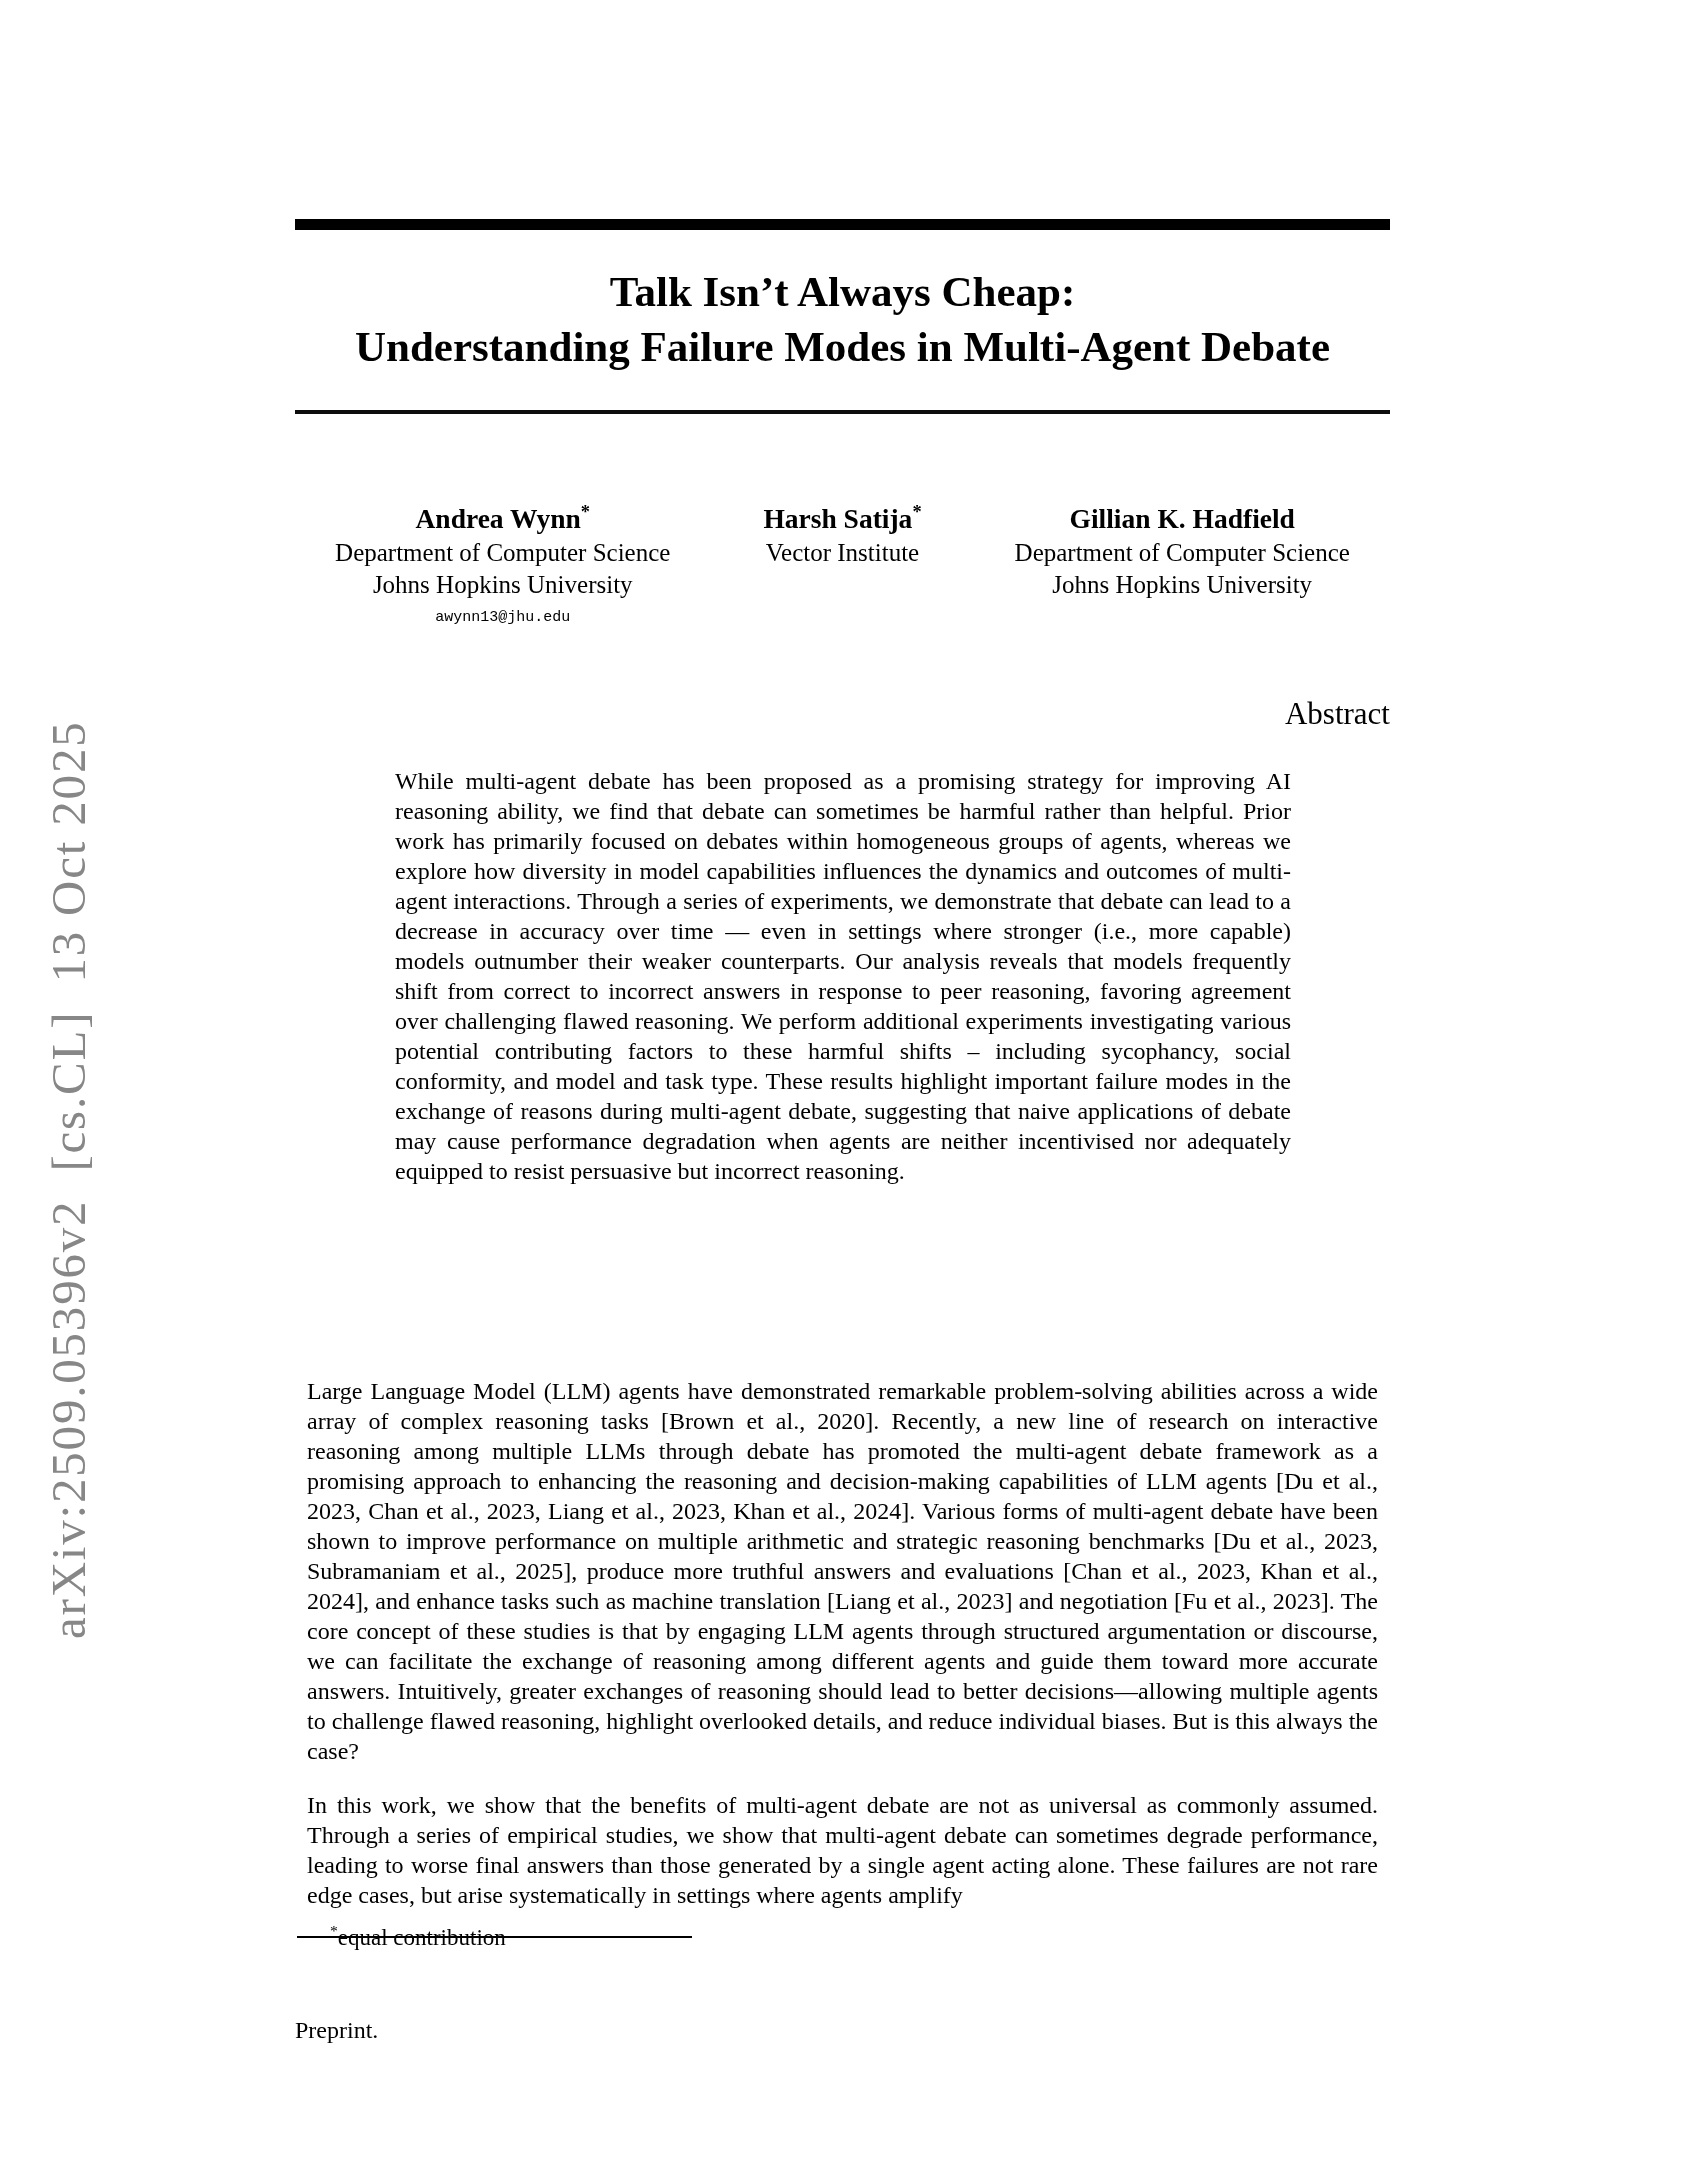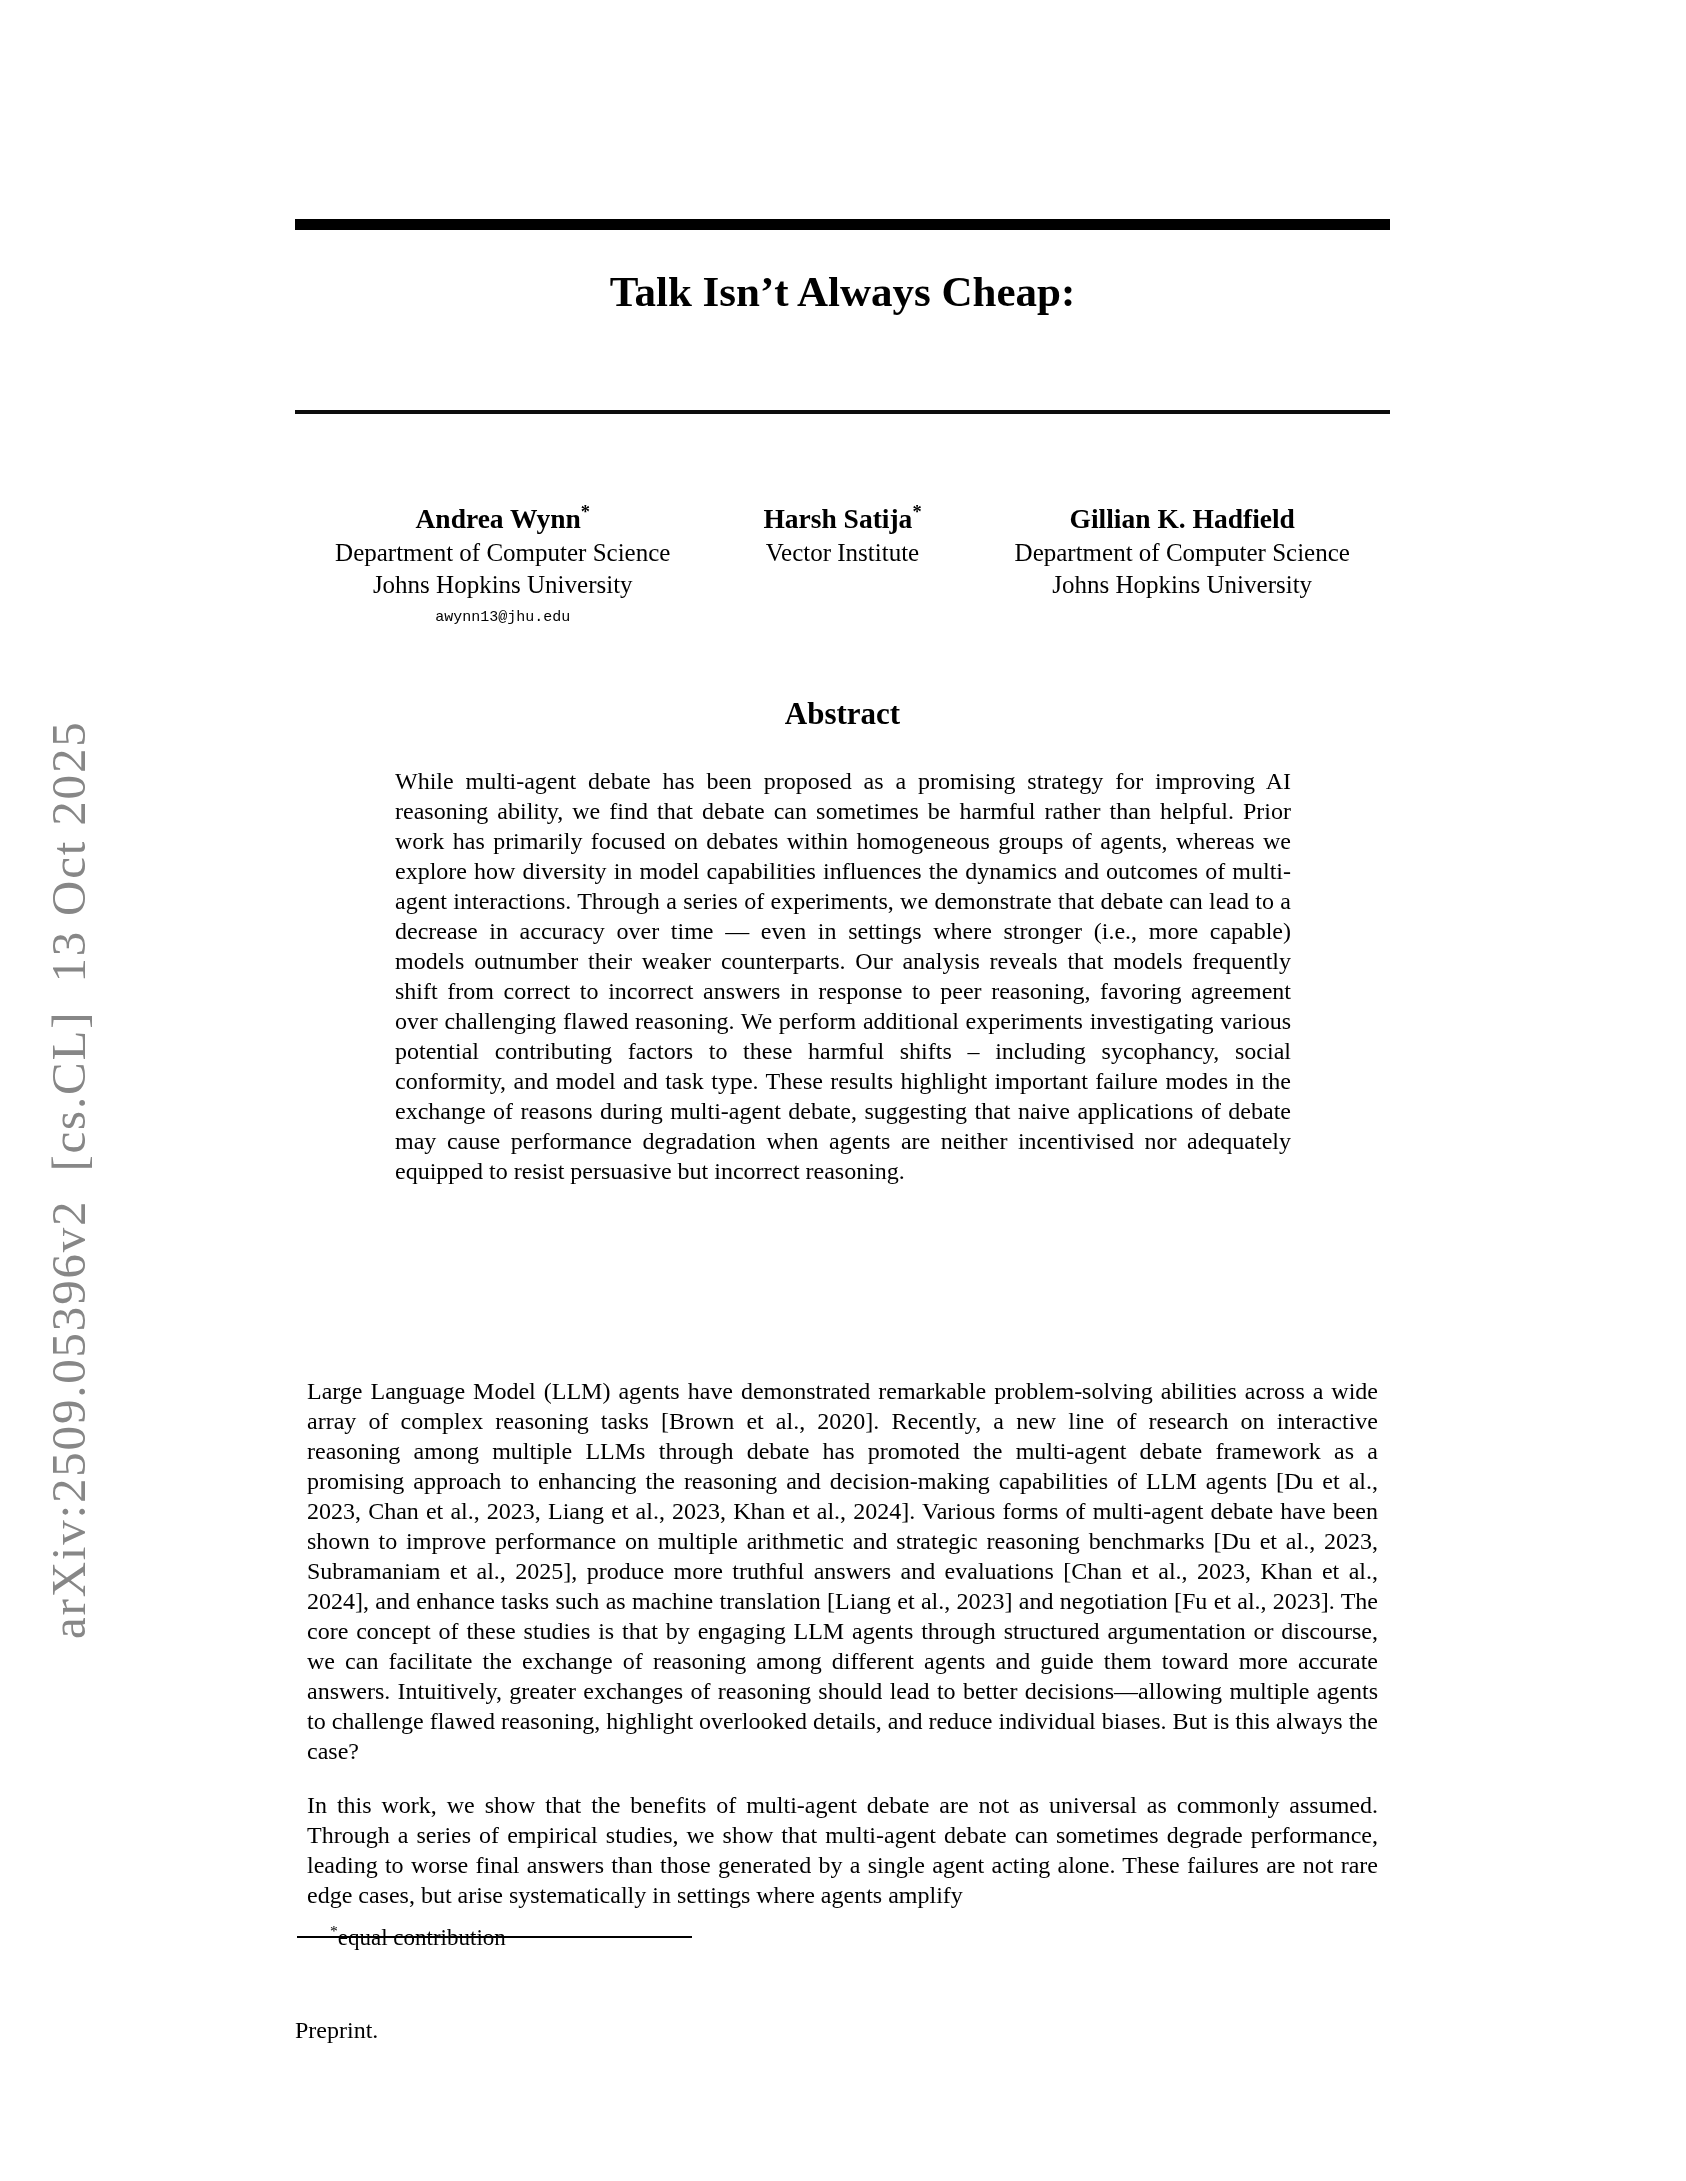--- a/index.html
+++ b/index.html
@@ -80,23 +80,23 @@
   .author .email {
     font-family: "Liberation Mono", monospace;
     font-size: 15px;
     line-height: 33px;
   }
   .abstract-heading {
     position: absolute;
     left: 295px;
     top: 696px;
     width: 1095px;
-    text-align: center;
+    text-align: right;
     font-size: 31px;
-    font-weight: bold;
+    font-weight: normal;
   }
   .abstract-body {
     position: absolute;
     left: 395px;
     top: 766px;
     width: 896px;
     font-size: 24px;
     line-height: 30px;
     text-align: justify;
   }
@@ -161,20 +161,21 @@
 <body>
 
 <div class="page">
 
   <div class="arxiv-stamp">arXiv:2509.05396v2  [cs.CL]  13 Oct 2025</div>
 
   <div class="rule-thick"></div>
 
   <h1 class="title" style="margin:0;">
     <span>Talk Isn’t Always Cheap:</span><br>
+    <span>Understanding Failure Modes in Multi-Agent Debate</span>
   </h1>
 
   <div class="rule-thin"></div>
 
   <div class="authors">
 
     <div class="author">
       <div class="name"><span>Andrea Wynn</span><sup>*</sup></div>
       <div>Department of Computer Science</div>
       <div>Johns Hopkins University</div>

